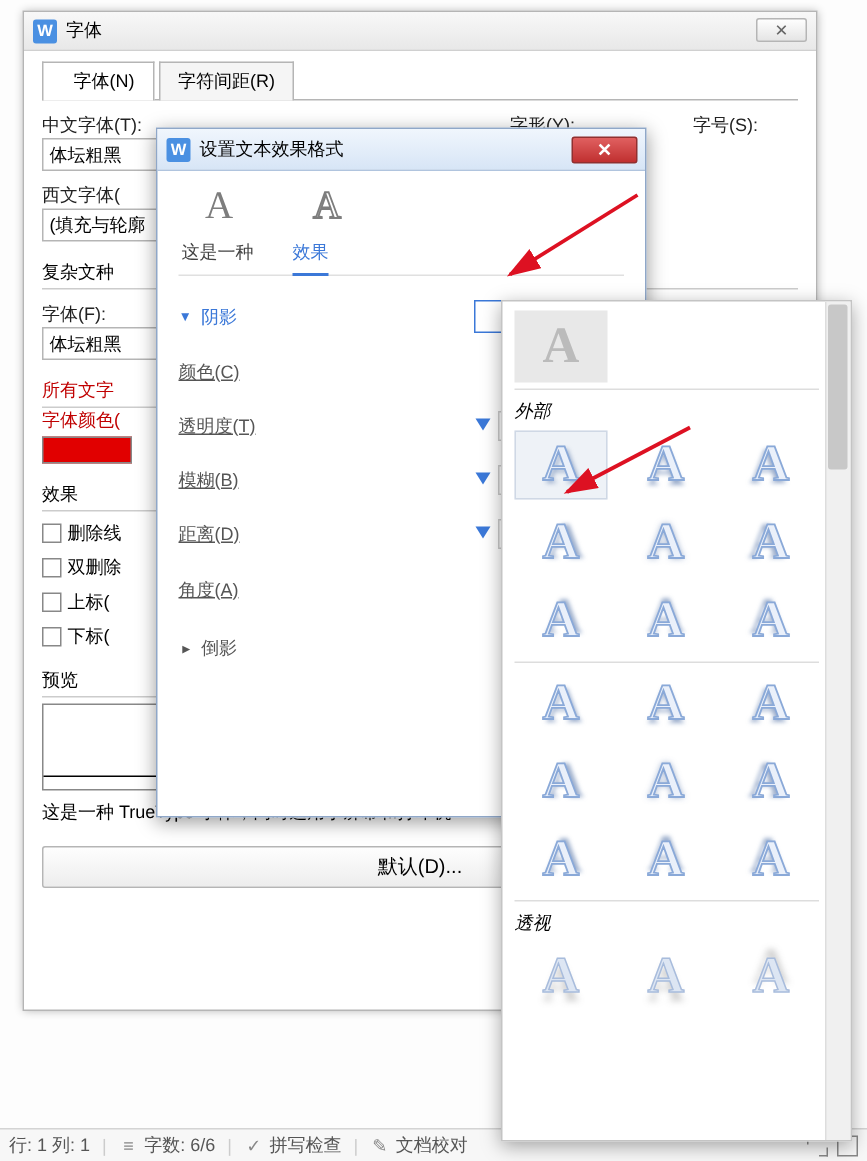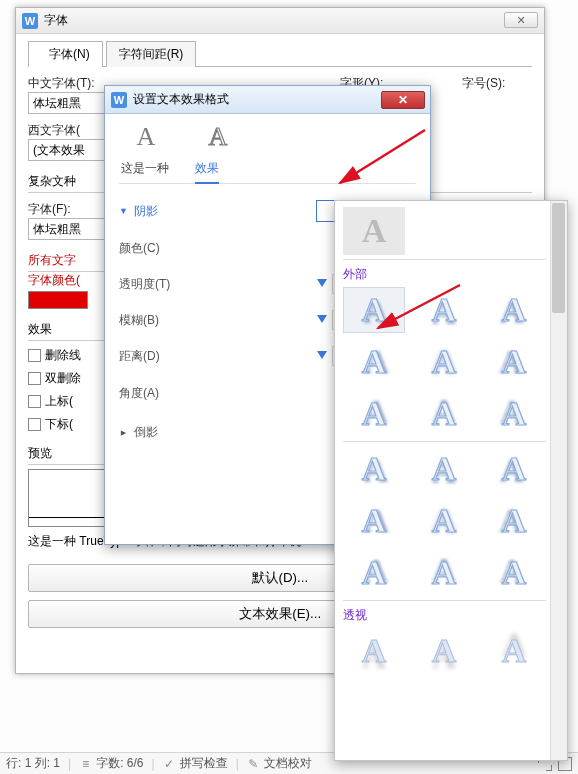--- a/index.html
+++ b/index.html
@@ -55,21 +55,21 @@
   .fx-tabicon .ico.outline { text-shadow: none; -webkit-text-stroke:1.2px #7d7d7d; color:transparent; }
   
   .fx-subtabs { display:flex; gap:26px; margin-top:8px; border-bottom:1px solid #e0e0e0; padding:0 2px 6px; }
   .fx-sub { color:#444; cursor:pointer; }
   .fx-sub.active { color:#3b78d8; border-bottom:2px solid #3b78d8; padding-bottom:4px; margin-bottom:-7px;}
   
   .fx-section { display:flex; align-items:center; margin-top:16px; color:#3b78d8;}
   .fx-section .tri { margin-right:6px; font-size:9px;}
   
   .fx-row { display:flex; align-items:center; margin-top:16px; }
-  .fx-lbl { width:80px; color:#555; }
+  .fx-lbl { width:80px; color:#555;text-decoration:underline; }
   .fx-ctrl { flex:1; display:flex; align-items:center; justify-content:flex-end; gap:4px;}
   .spin { display:flex; align-items:center; border:1px solid #ccc; height:20px; }
   .spin .minus, .spin .plus { width:18px; text-align:center; color:#888; border-right:1px solid #ccc; }
   .spin .plus { border-right:none; border-left:1px solid #ccc;}
   .spin .val { width:46px; text-align:center; }
   .tri-slider { width:10px; height:10px; display:inline-block; margin-right:1px; position:relative;}
   .tri-slider::before { content:""; position:absolute; left:0; top:0; border-left:5px solid transparent; border-right:5px solid transparent; border-top:8px solid #3b78d8;}
   .color-drop { width:46px; height:20px; border:1px solid #ccc; display:flex; align-items:center; justify-content:center;}
   .color-drop::after{ content:"▾"; font-size:9px; color:#777; margin-left:4px;}
   
@@ -79,21 +79,21 @@
   .preset-combo { width:100px; height:22px; border:1px solid #3b78d8; display:flex; align-items:center; justify-content:center; position:relative; margin-left:auto;}
   .preset-combo .arrow2 { position:absolute; right:4px; color:#3b78d8; font-size:9px;}
   
   
   .preset-panel { position:absolute; top:200px; left:334px; width:234px; height:561px; background:#fff; border:1px solid #c4c4c4; box-shadow:0 3px 12px rgba(0,0,0,.35); z-index:20; overflow:hidden;}
   .preset-panel .scroll { position:absolute; right:0; top:0; bottom:0; width:17px; background:#f0f0f0; border-left:1px solid #ddd;}
   .preset-panel .thumb { position:absolute; right:2px; top:2px; width:13px; height:110px; background:#c8c8c8; border-radius:2px;}
   .pp-body { padding:6px 4px 6px 8px; width:215px;}
   .pp-none { width:62px; height:48px; background:#e8e8e8; display:flex; align-items:center; justify-content:center; margin-bottom:4px;}
   .pp-none span{ font-size:34px; font-family:serif; font-weight:bold; color:#bbb;}
-  .pp-grp { color:#6d28d9; margin:6px 0 4px;}
+  .pp-grp { color:#000000; margin:6px 0 4px;font-style:italic;}
   .pp-grid { display:grid; grid-template-columns:repeat(3,62px); gap:6px 8px; }
   .pp-item { width:62px; height:46px; display:flex; align-items:center; justify-content:center; border:1px solid transparent;}
   .pp-item.highlight { background:#eef2f7; border:1px solid #cfd8e5;}
   .glyph { font-size:34px; font-family:serif; font-weight:bold; -webkit-text-stroke:1.2px #8aa9d8; color:#eaf0fa; }
   .glyph.sh-br{ text-shadow:2px 2px 3px rgba(90,120,170,.6);}
   .glyph.sh-bl{ text-shadow:-2px 2px 3px rgba(90,120,170,.6);}
   .glyph.sh-b { text-shadow:0 3px 3px rgba(90,120,170,.6);}
   .glyph.sh-t { text-shadow:0 -3px 3px rgba(90,120,170,.6);}
   .glyph.sh-l { text-shadow:-3px 0 3px rgba(90,120,170,.6);}
   .glyph.sh-r { text-shadow:3px 0 3px rgba(90,120,170,.6);}
@@ -145,21 +145,21 @@
       <span class="lbl">字号(S):</span>
     </div>
     <div class="combo" style="width:80px">
       <span>体坛粗黑</span>
     </div>
 
     <div class="row">
         <span class="lbl">西文字体(</span>
       </div>
     <div class="combo" style="width:80px">
-      <span>(文本效果</span>
+      <span>(填充与轮廓</span>
     </div>
 
     <div class="group-lbl">复杂文种</div>
     <div class="hr"></div>
     <div class="row">
         <span class="lbl">字体(F):</span>
       </div>
     <div class="combo" style="width:80px">
       <span>体坛粗黑</span>
     </div>
@@ -191,21 +191,20 @@
     <div class="group-lbl">预览</div>
     <div class="hr"></div>
     <div class="preview-box">
         <div class="preview-line"></div>
       </div>
 
     <div class="footnote">这是一种 TrueType 字体，同时适用于屏幕和打印机</div>
 
     <div class="btnrow">
       <button class="btn">默认(D)...</button>
-      <button class="btn">文本效果(E)...</button>
     </div>
   </div>
 </div>
 
 <div class="fx-dialog">
   <div class="fx-titlebar">
     <span class="logo" style="background:#4a90e2">W</span>
     <span>设置文本效果格式</span>
     <span class="fx-close">✕</span>
   </div>

